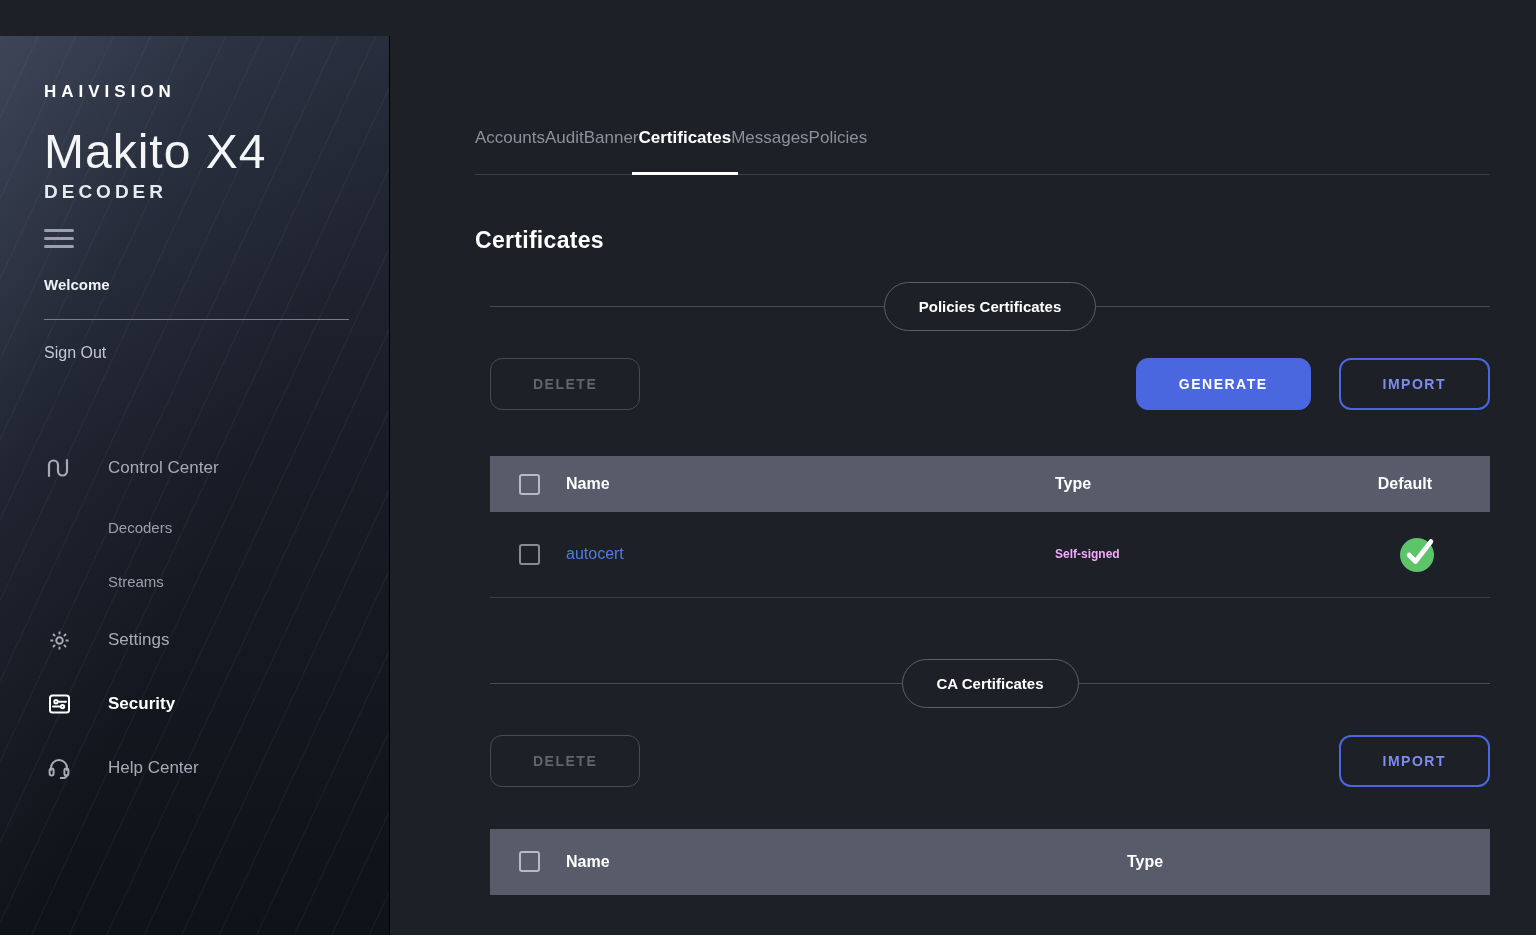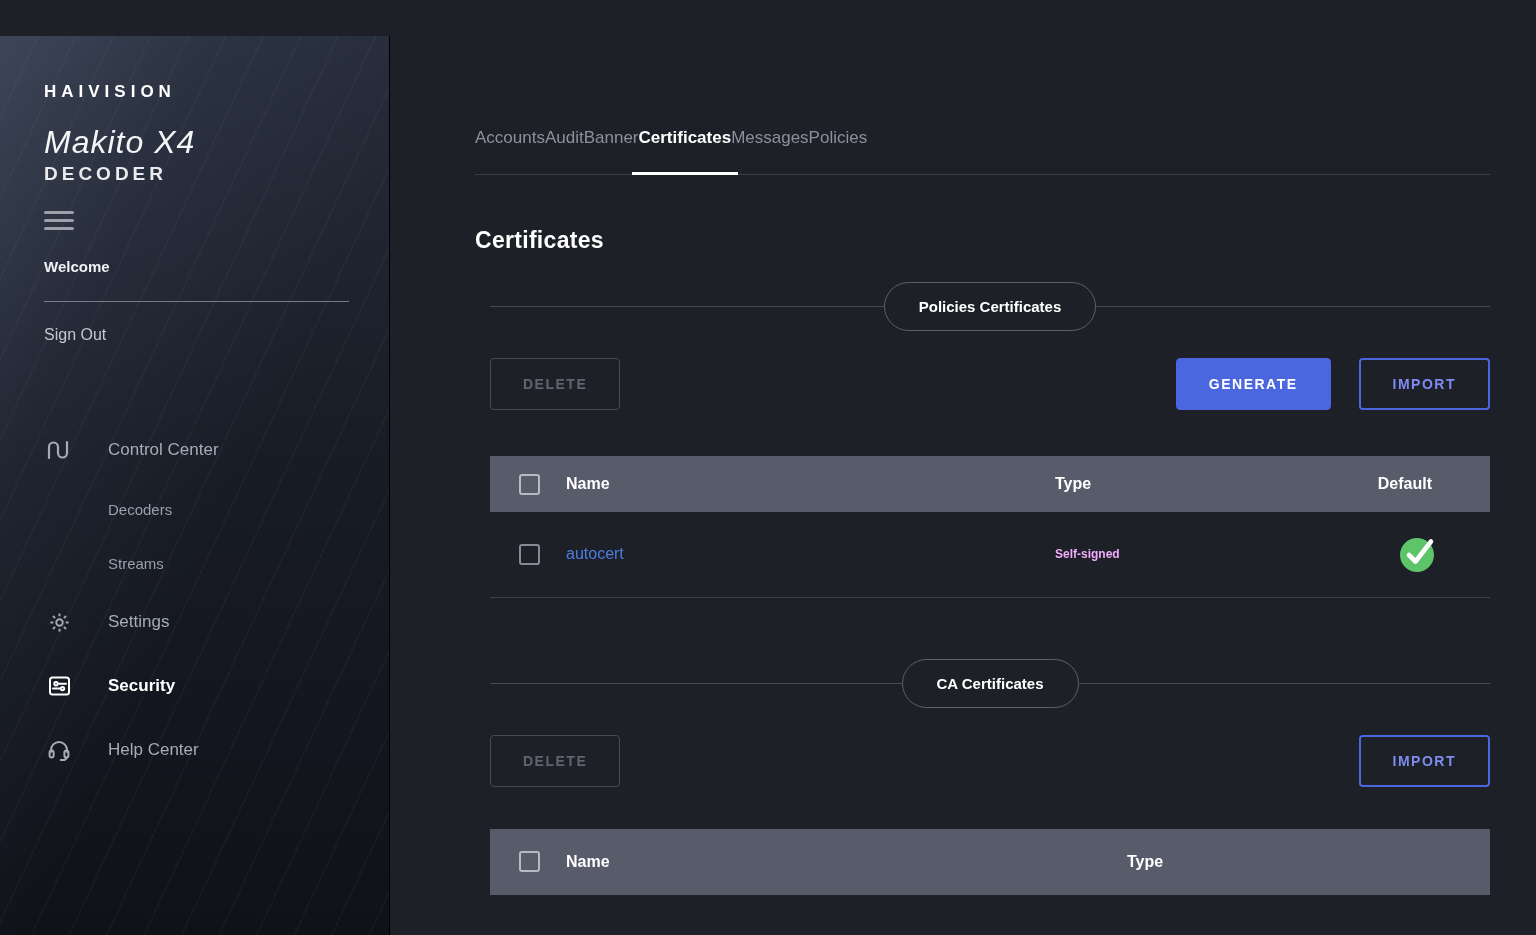--- a/index.html
+++ b/index.html
@@ -19,21 +19,21 @@
     padding:46px 0 0 44px;
     position:relative;
     background-color:#14161d;
     background-image:
       linear-gradient(115deg, rgba(130,145,175,0.25) 0%, rgba(80,92,118,0.14) 26%, rgba(20,24,32,0) 55%),
       repeating-linear-gradient(115deg, rgba(255,255,255,0.05) 0px, rgba(255,255,255,0) 2px, rgba(255,255,255,0) 34px),
       linear-gradient(180deg, #262c3a 0%, #181c26 45%, #0f1117 100%);
     border-right:1px solid #000;
   }
   .brand { font-size:17px; font-weight:bold; letter-spacing:5px; color:#fff; }
-  .product { margin-top:22px; font-size:32px; font-weight:400; letter-spacing:1px; color:#f4f5f7;font-style:italic; }
+  .product { margin-top:22px; font-size:48px; font-weight:400; letter-spacing:1px; color:#f4f5f7; }
   .product-sub { margin-top:2px; font-size:19px; font-weight:600; letter-spacing:4px; color:#e8eaee; }
   .hamburger { margin-top:26px; width:30px; cursor:pointer; }
   .hamburger span { display:block; width:30px; height:3px; border-radius:2px; background:#9ba0ab; margin-bottom:5px; }
   .welcome { margin-top:28px; font-size:15px; font-weight:bold; color:#f0f1f4; }
   .username { margin-top:16px; font-size:30px; font-weight:400; color:#f4f5f7; }
   .sidebar-divider { margin-top:26px; width:305px; border:none; border-top:1px solid #767b87; }
   .signout { margin-top:24px; font-size:16px; color:#c3c7d0; cursor:pointer; display:inline-block; }
 
   .nav { margin-top:74px; }
   .nav-item { display:flex; align-items:center; height:64px; color:#a6abb6; font-size:17px; cursor:pointer; }
@@ -56,21 +56,21 @@
   .section-divider { display:flex; align-items:center; margin-top:28px; }
   .section-divider::before, .section-divider::after { content:""; flex:1; height:1px; background:#474b54; }
   .pill {
     border:1px solid #5c606b; border-radius:999px; padding:15px 34px;
     font-size:15px; font-weight:bold; color:#fff; background:#1d2026; white-space:nowrap;
   }
   .section-divider.ca-gap { margin-top:61px; }
 
   .toolbar { display:flex; align-items:center; margin-top:27px; }
   .btn {
-    height:52px; padding:0 32px; border-radius:4px;
+    height:52px; padding:0 42px; border-radius:12px;
     font-family:inherit; font-size:14px; font-weight:600; letter-spacing:1.5px;
     background:transparent; cursor:pointer;
   }
   .btn.ghost { border:1px solid #474b56; color:#60646f; cursor:default; }
   .btn.primary { background:var(--accent,#4a67df); border:1px solid var(--accent,#4a67df); color:#fff; margin-left:auto; }
   .btn.outline { border:2px solid var(--accent,#4a67df); color:#7e8cf0; margin-left:28px; }
   .btn.outline.push-right { margin-left:auto; }
 
   table.tbl { width:100%; margin-top:46px; border-collapse:collapse; table-layout:fixed; }
   table.tbl.ca-tbl { margin-top:42px; }

